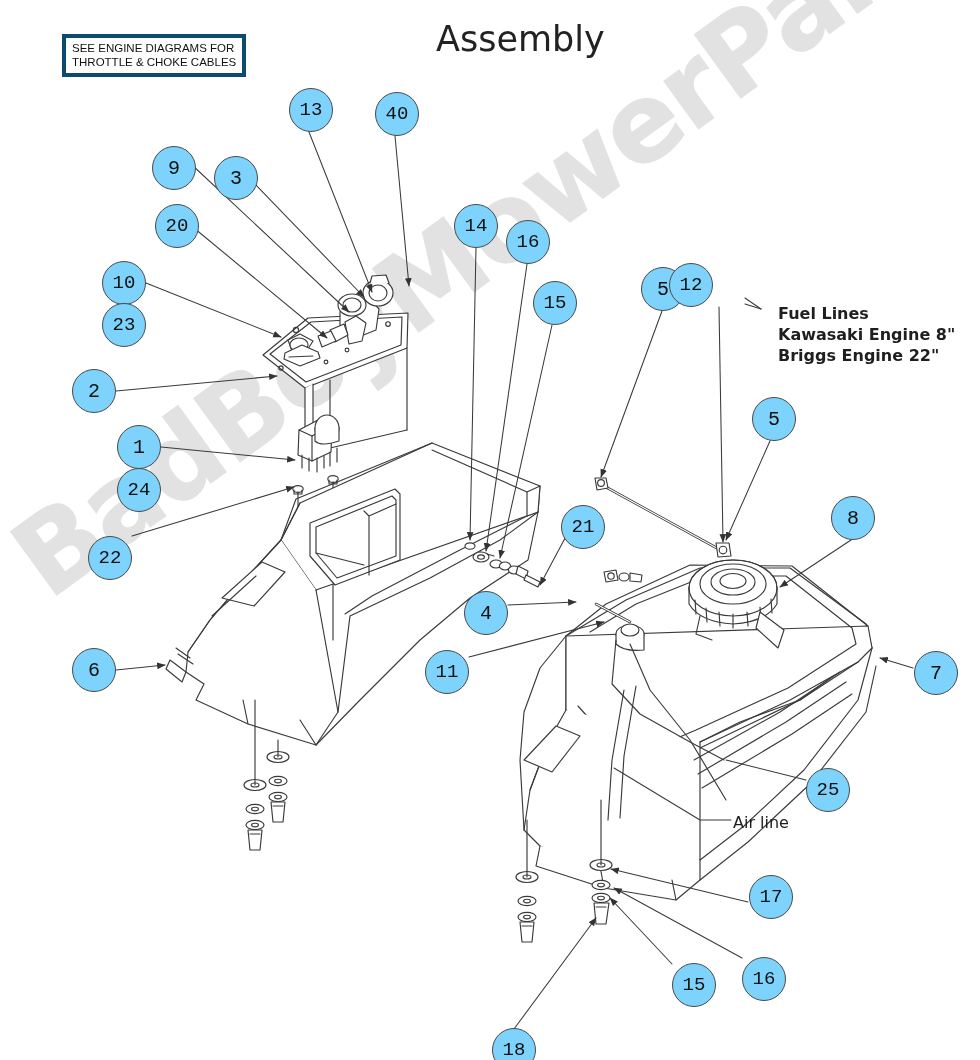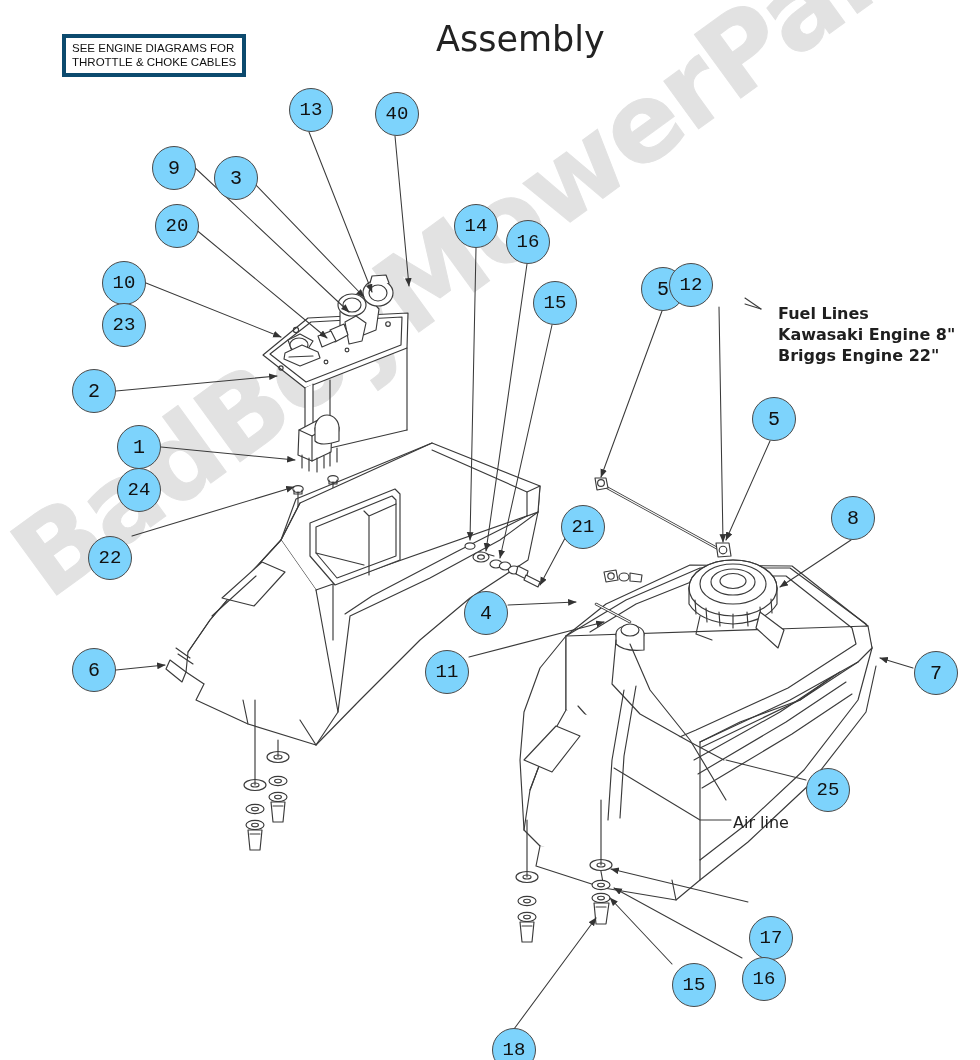--- a/index.html
+++ b/index.html
@@ -378,18 +378,18 @@
       <div class="callout" style="left: 117px; top: 425px;">1</div>
       <div class="callout sm" style="left: 117px; top: 468px;">24</div>
       <div class="callout" style="left: 831px; top: 496px;">8</div>
       <div class="callout sm" style="left: 561px; top: 505px;">21</div>
       <div class="callout sm" style="left: 88px; top: 536px;">22</div>
       <div class="callout" style="left: 464px; top: 591px;">4</div>
       <div class="callout" style="left: 72px; top: 648px;">6</div>
       <div class="callout sm" style="left: 425px; top: 650px;">11</div>
       <div class="callout" style="left: 914px; top: 651px;">7</div>
       <div class="callout sm" style="left: 806px; top: 768px;">25</div>
-      <div class="callout sm" style="left: 749px; top: 916px;">17</div>
+      <div class="callout sm" style="left: 749px; top: 875px;">17</div>
       <div class="callout sm" style="left: 742px; top: 957px;">16</div>
       <div class="callout sm" style="left: 672px; top: 963px;">15</div>
       <div class="callout sm" style="left: 492px; top: 1028px;">18</div>
     </div>
 </div>
 
 </body></html>

